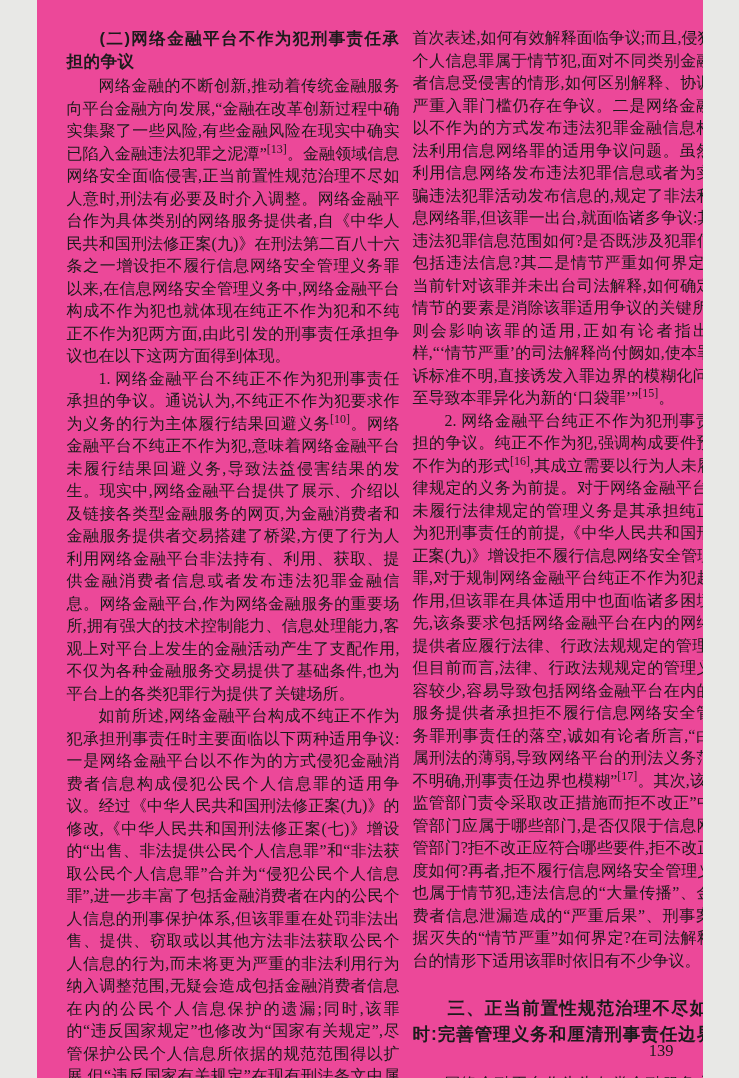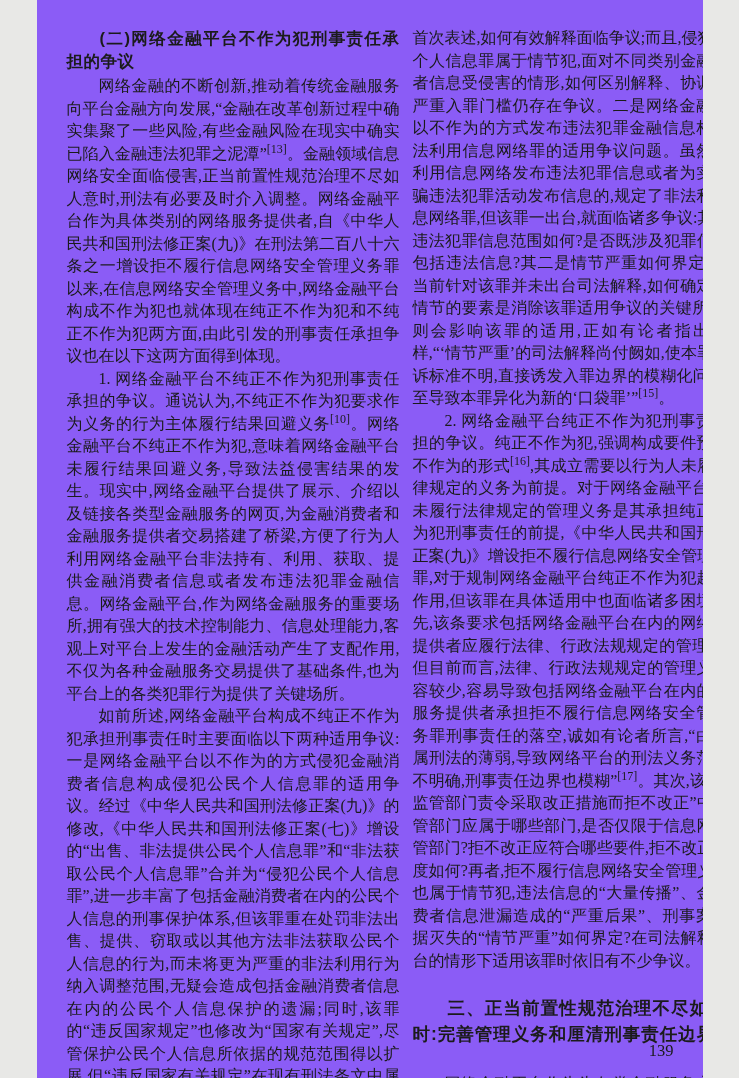--- a/index.html
+++ b/index.html
@@ -5,21 +5,21 @@
   html, body {
     margin: 0;
     padding: 0;
     background: #e8e8e6;
   }
   .page {
     position: relative;
     width: 666px;
     height: 1078px;
     margin: 0 auto;
-    background: #8b5cf6;
+    background: #ec4899;
     color: #1b1b1b;
     font-family: "Liberation Serif", "DejaVu Serif", serif;
     overflow: hidden;
   }
   .column {
     position: absolute;
     top: 27px;
     width: 333px;
     font-size: 16px;
     line-height: 22.5px;

